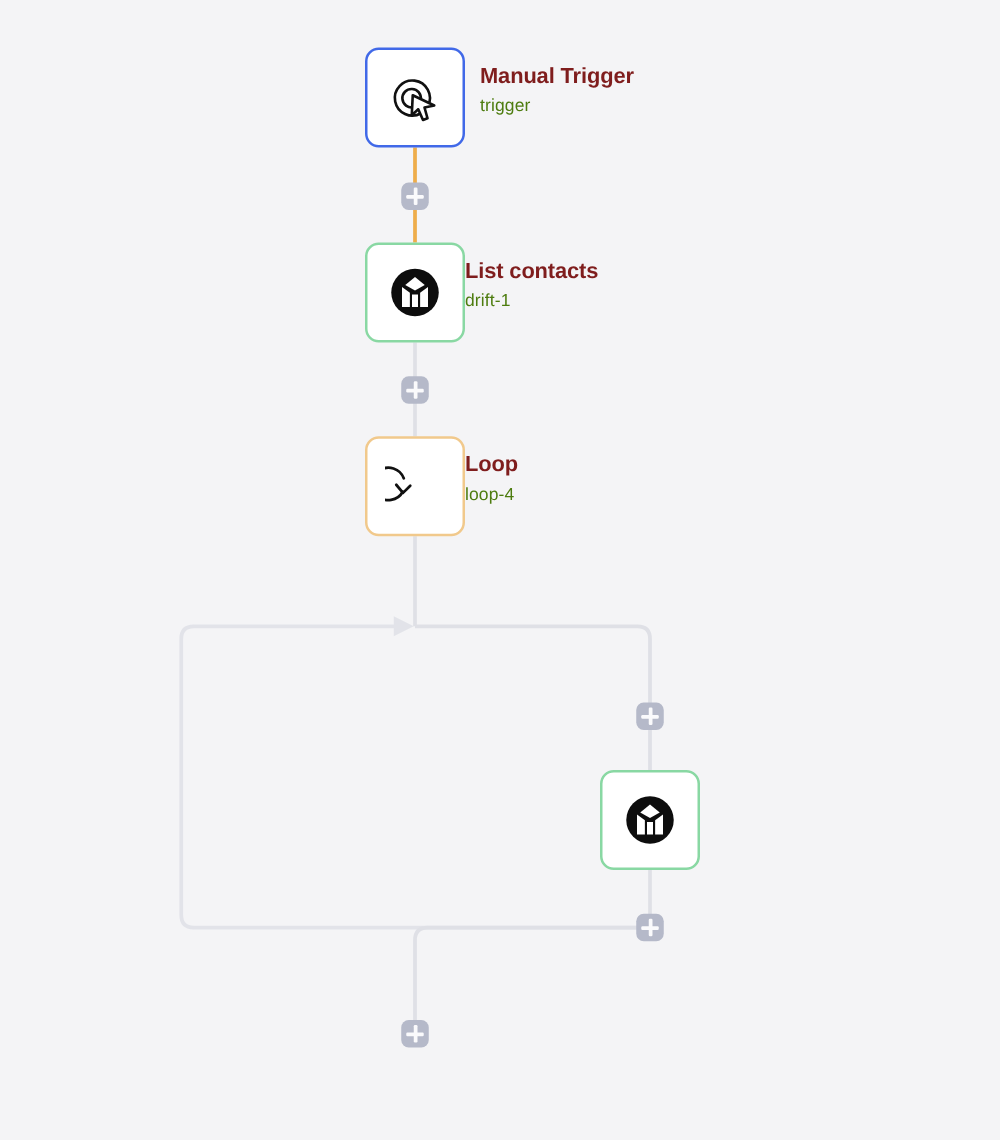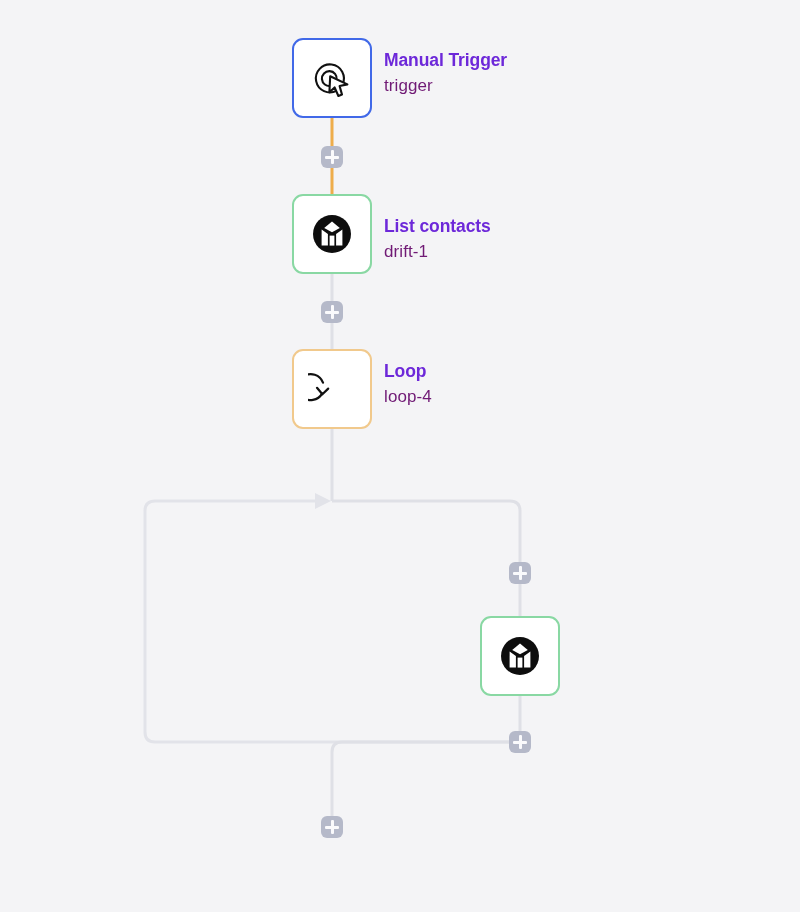--- a/index.html
+++ b/index.html
@@ -56,28 +56,28 @@
   
   .node-label {
     position: absolute;
     z-index: 6;
     line-height: 1;
     white-space: nowrap;
   }
   .node-title {
     font-size: 17.5px;
     font-weight: bold;
-    color: #6d28d9;
+    color: #7f1d1d;
     letter-spacing: -0.1px;
     margin: 0 0 7px 0;
   }
   .node-sub {
-    font-size: 17px;
+    font-size: 14px;
     font-weight: normal;
-    color: #701a75;
+    color: #4d7c0f;
     letter-spacing: 0.1px;
     margin: 0;
   }
   
   .plus {
     position: absolute;
     width: 22px;
     height: 22px;
     box-sizing: border-box;
     border-radius: 6px;
@@ -150,34 +150,34 @@
 
       <path d="M 24 11.5 L 31.8 17.9 L 24 22.3 L 16.2 17.9 Z" fill="#ffffff"></path>
 
       <path d="M 13.6 19.6 L 19.9 24.1 L 19.9 35.6 L 13.6 35.6 Z" fill="#ffffff"></path>
 
       <path d="M 34.4 19.6 L 28.1 24.1 L 28.1 35.6 L 34.4 35.6 Z" fill="#ffffff"></path>
 
       <path d="M 21.6 25.6 L 26.4 25.6 L 26.4 35.6 L 21.6 35.6 Z" fill="#ffffff"></path>
     </svg>
   </div>
-  <div class="node-label" style="left:384px; top:208px;margin-top:10px;">
+  <div class="node-label" style="left:372px; top:208px;">
     <p class="node-title">List contacts</p>
     <p class="node-sub">drift-1</p>
   </div>
 
   <div class="node orange" style="left:292px; top:349px;">
     <svg class="node-glyph" viewBox="0 0 48 48">
 
       <path d="M 15.0 17.6 A 13 13 1 1 0 14.2 28.4" fill="none" stroke="#111111" stroke-width="2.2" stroke-linecap="round"></path>
 
       <path d="M 9.0 22.8 L 14.4 29.3 L 20.2 23.6" fill="none" stroke="#111111" stroke-width="2.2" stroke-linecap="round" stroke-linejoin="round"></path>
     </svg>
   </div>
-  <div class="node-label" style="left:384px; top:363px;">
+  <div class="node-label" style="left:372px; top:363px;">
     <p class="node-title">Loop</p>
     <p class="node-sub">loop-4</p>
   </div>
 
   <div class="node green" style="left:480px; top:616px;">
     <svg class="node-glyph" viewBox="0 0 48 48">
       <circle cx="24" cy="24" r="19" fill="#0d0d0d"></circle>
       <path d="M 24 11.5 L 31.8 17.9 L 24 22.3 L 16.2 17.9 Z" fill="#ffffff"></path>
       <path d="M 13.6 19.6 L 19.9 24.1 L 19.9 35.6 L 13.6 35.6 Z" fill="#ffffff"></path>
       <path d="M 34.4 19.6 L 28.1 24.1 L 28.1 35.6 L 34.4 35.6 Z" fill="#ffffff"></path>

